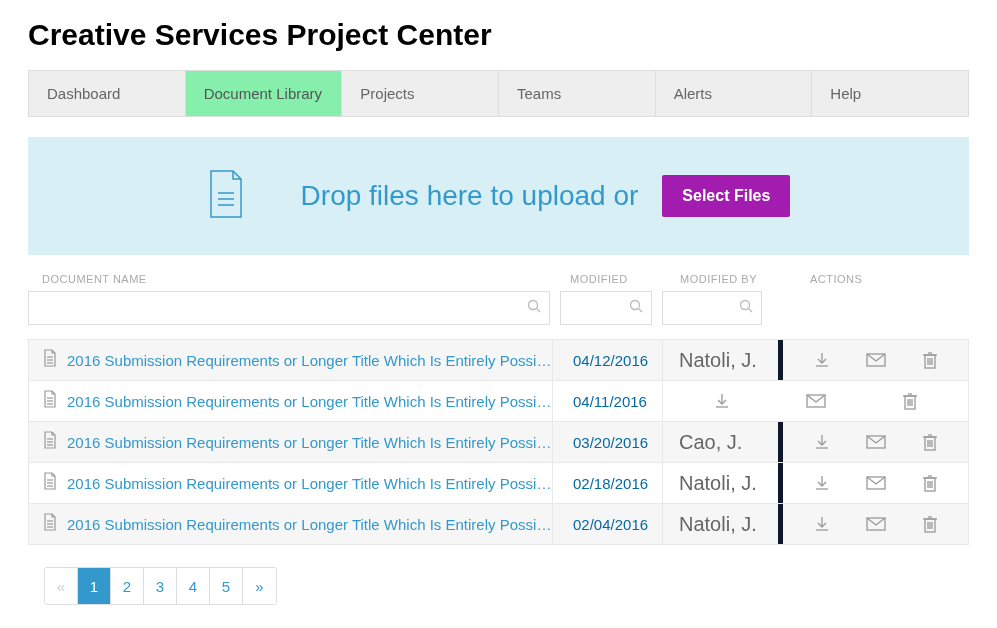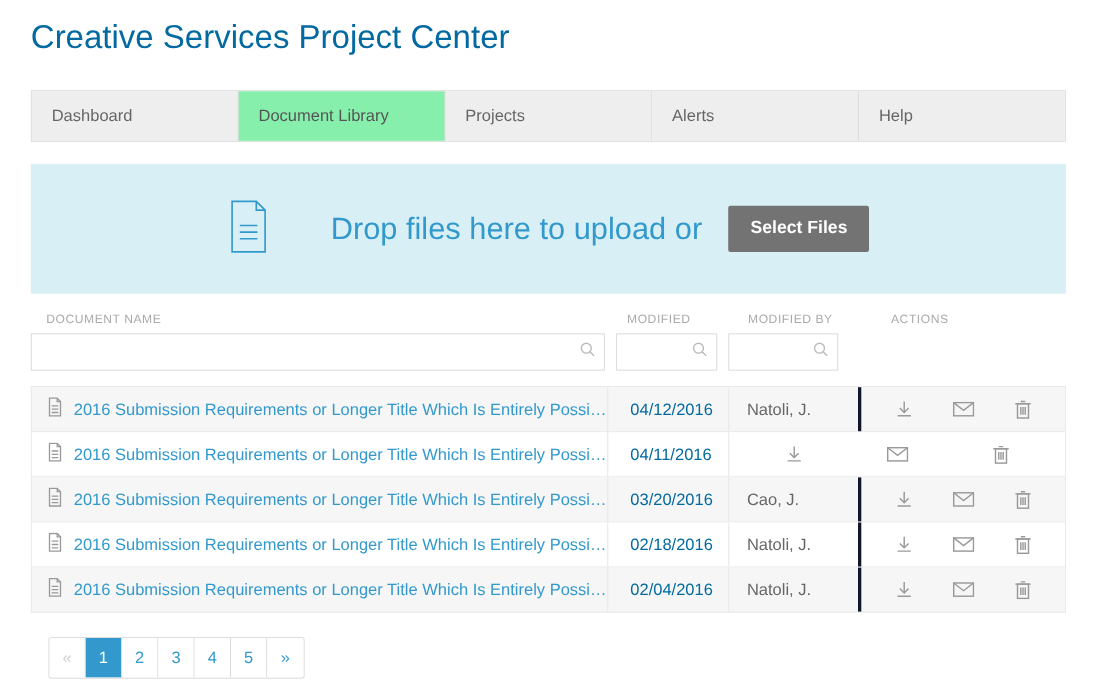--- a/index.html
+++ b/index.html
@@ -1,28 +1,28 @@
 <!DOCTYPE html>
 <html><head>
 <meta charset="utf-8">
 <style>
   * { box-sizing: border-box; margin: 0; padding: 0; }
   body { font-family: Arial, Helvetica, sans-serif; background: #fff; width: 997px; height: 628px; overflow: hidden; }
   
-  .page-title { font-size: 30px; color: #0369a1; font-weight: 400; padding: 18px 0 14px 28px; }
-  
-  .tabs { display: flex; margin: 16px 28px; border: 1px solid #ddd; justify-content: space-between; }
+  .page-title { font-size: 30px; color: #000000; font-weight: 700; padding: 18px 0 14px 28px; }
+  
+  .tabs { display: flex; margin: 4px 28px; border: 1px solid #ddd; justify-content: space-between; }
   .tab { flex: 1; padding: 14px 18px; background: #eeeeee; color: #666; font-size: 15px; border-right: 1px solid #ddd; cursor: pointer; }
   .tab:last-child { border-right: none; }
   .tab.active { background: #86efac; color: #555; }
   
   .dropzone { margin: 20px 28px 0 28px; background: #d8f0f5; height: 118px; display: flex; align-items: center; justify-content: center; gap: 24px; }
   .dropzone-text { color: #3399cc; font-size: 28px; font-weight: 400; margin-left: 32px; }
   .file-icon-svg { width: 38px; height: 50px; }
-  .select-files-btn { background: #737373; color: #fff; border: none; padding: 12px 20px; font-size: 16px; font-weight: bold; cursor: pointer; border-radius: 2px; }
+  .select-files-btn { background: #a21caf; color: #fff; border: none; padding: 12px 20px; font-size: 16px; font-weight: bold; cursor: pointer; border-radius: 2px; }
   
   .table-wrap { margin: 10px 28px 0 28px; }
   .thead { display: flex; padding: 8px 0 6px 0; }
   .th { font-size: 11px; color: #aaa; letter-spacing: 0.5px; }
   .th-name { width: 532px; padding-left: 14px; }
   .th-mod { width: 110px; padding-left: 10px; }
   .th-by { width: 130px; padding-left: 10px; }
   .th-act { flex: 1; padding-left: 10px; }
   
   .filters { display: flex; gap: 10px; margin-bottom: 14px; }
@@ -34,39 +34,40 @@
   .fw-by { width: 100px; }
   
   .tbody { border: 1px solid #e8e8e8; border-bottom: none; }
   .row { display: flex; align-items: center; height: 41px; border-bottom: 1px solid #e8e8e8; }
   .row:nth-child(odd) { background: #f6f6f6; }
   .row:nth-child(even) { background: #fff; }
   .cell-name { width: 524px; display: flex; align-items: center; gap: 10px; padding-left: 14px; border-right: 1px solid #e8e8e8; height: 100%; }
   .cell-name a { color: #3399cc; text-decoration: none; font-size: 15px; white-space: nowrap; overflow: hidden; text-overflow: ellipsis; }
   .doc-icon-sm { flex-shrink: 0; }
   .cell-mod { width: 110px; padding-left: 20px; color: #0369a1; font-size: 15px; border-right: 1px solid #e8e8e8; height: 100%; display: flex; align-items: center; }
-  .cell-by { width: 120px; padding-left: 16px; color: #666; font-size: 15px; border-right: 3px solid #0f172a; height: 100%; display: flex; align-items: center; white-space: nowrap; overflow: hidden; }
+  .cell-by { width: 120px; padding-left: 16px; color: #666; font-size: 20px; border-right: 5px solid #0f172a; height: 100%; display: flex; align-items: center; white-space: nowrap; overflow: hidden; }
   .cell-act { flex: 1; display: flex; align-items: center; justify-content: space-around; height: 100%; padding: 0 12px; }
   .act-btn { cursor: pointer; display: flex; align-items: center; justify-content: center; }
   
   .pagination { display: flex; margin: 22px 0 0 44px; border: 1px solid #ddd; width: fit-content; border-radius: 3px; overflow: hidden; }
   .page-btn { width: 33px; height: 36px; display: flex; align-items: center; justify-content: center; color: #3399cc; font-size: 15px; border-right: 1px solid #ddd; cursor: pointer; background: #fff; }
   .page-btn:last-child { border-right: none; }
   .page-btn.active { background: #3399cc; color: #fff; }
   .page-btn.disabled { color: #ccc; cursor: default; }
 </style>
 </head>
 <body>
 
 <h1 class="page-title">Creative Services Project Center</h1>
 
 <div class="tabs" id="tabs">
     <div class="tab">Dashboard</div>
     <div class="tab active">Document Library</div>
     <div class="tab">Projects</div>
+    <div class="tab">Teams</div>
     <div class="tab">Alerts</div>
     <div class="tab">Help</div>
   </div>
 
 <div class="dropzone">
   <span>
     <svg class="file-icon-svg" viewBox="0 0 38 50" fill="none" stroke="#3399cc" stroke-width="1.5">
       <path d="M4 2 h22 l8 8 v38 h-30 z"></path>
       <path d="M26 2 v8 h8"></path>
       <line x1="11" y1="24" x2="27" y2="24"></line>

